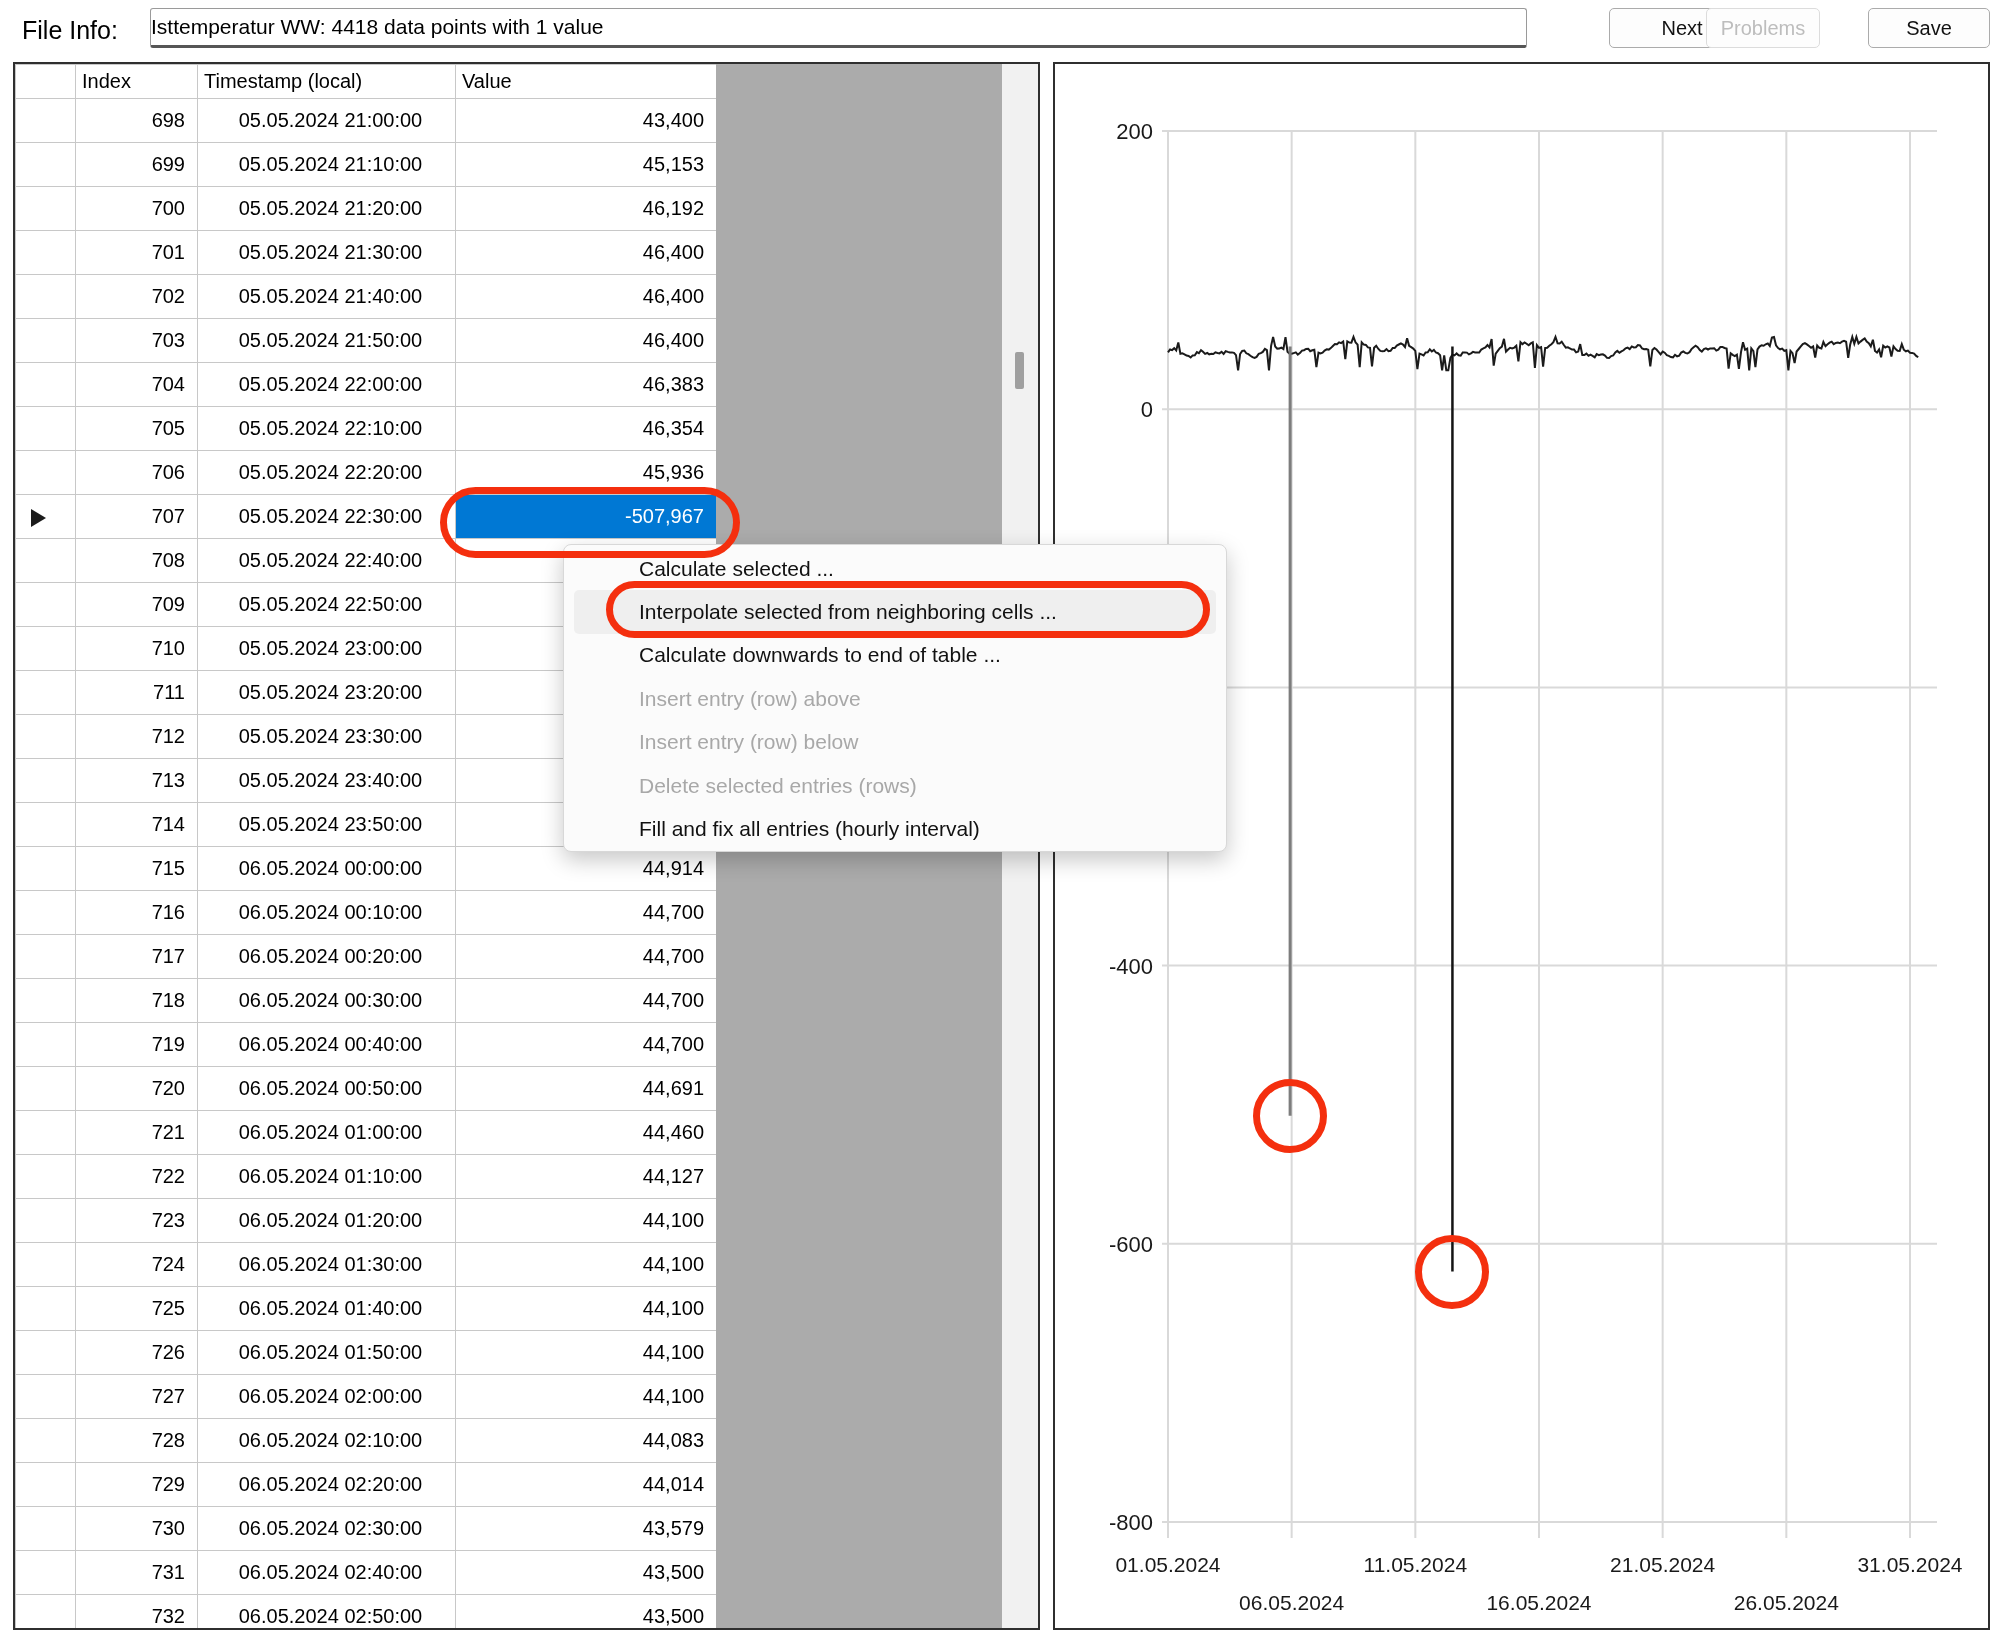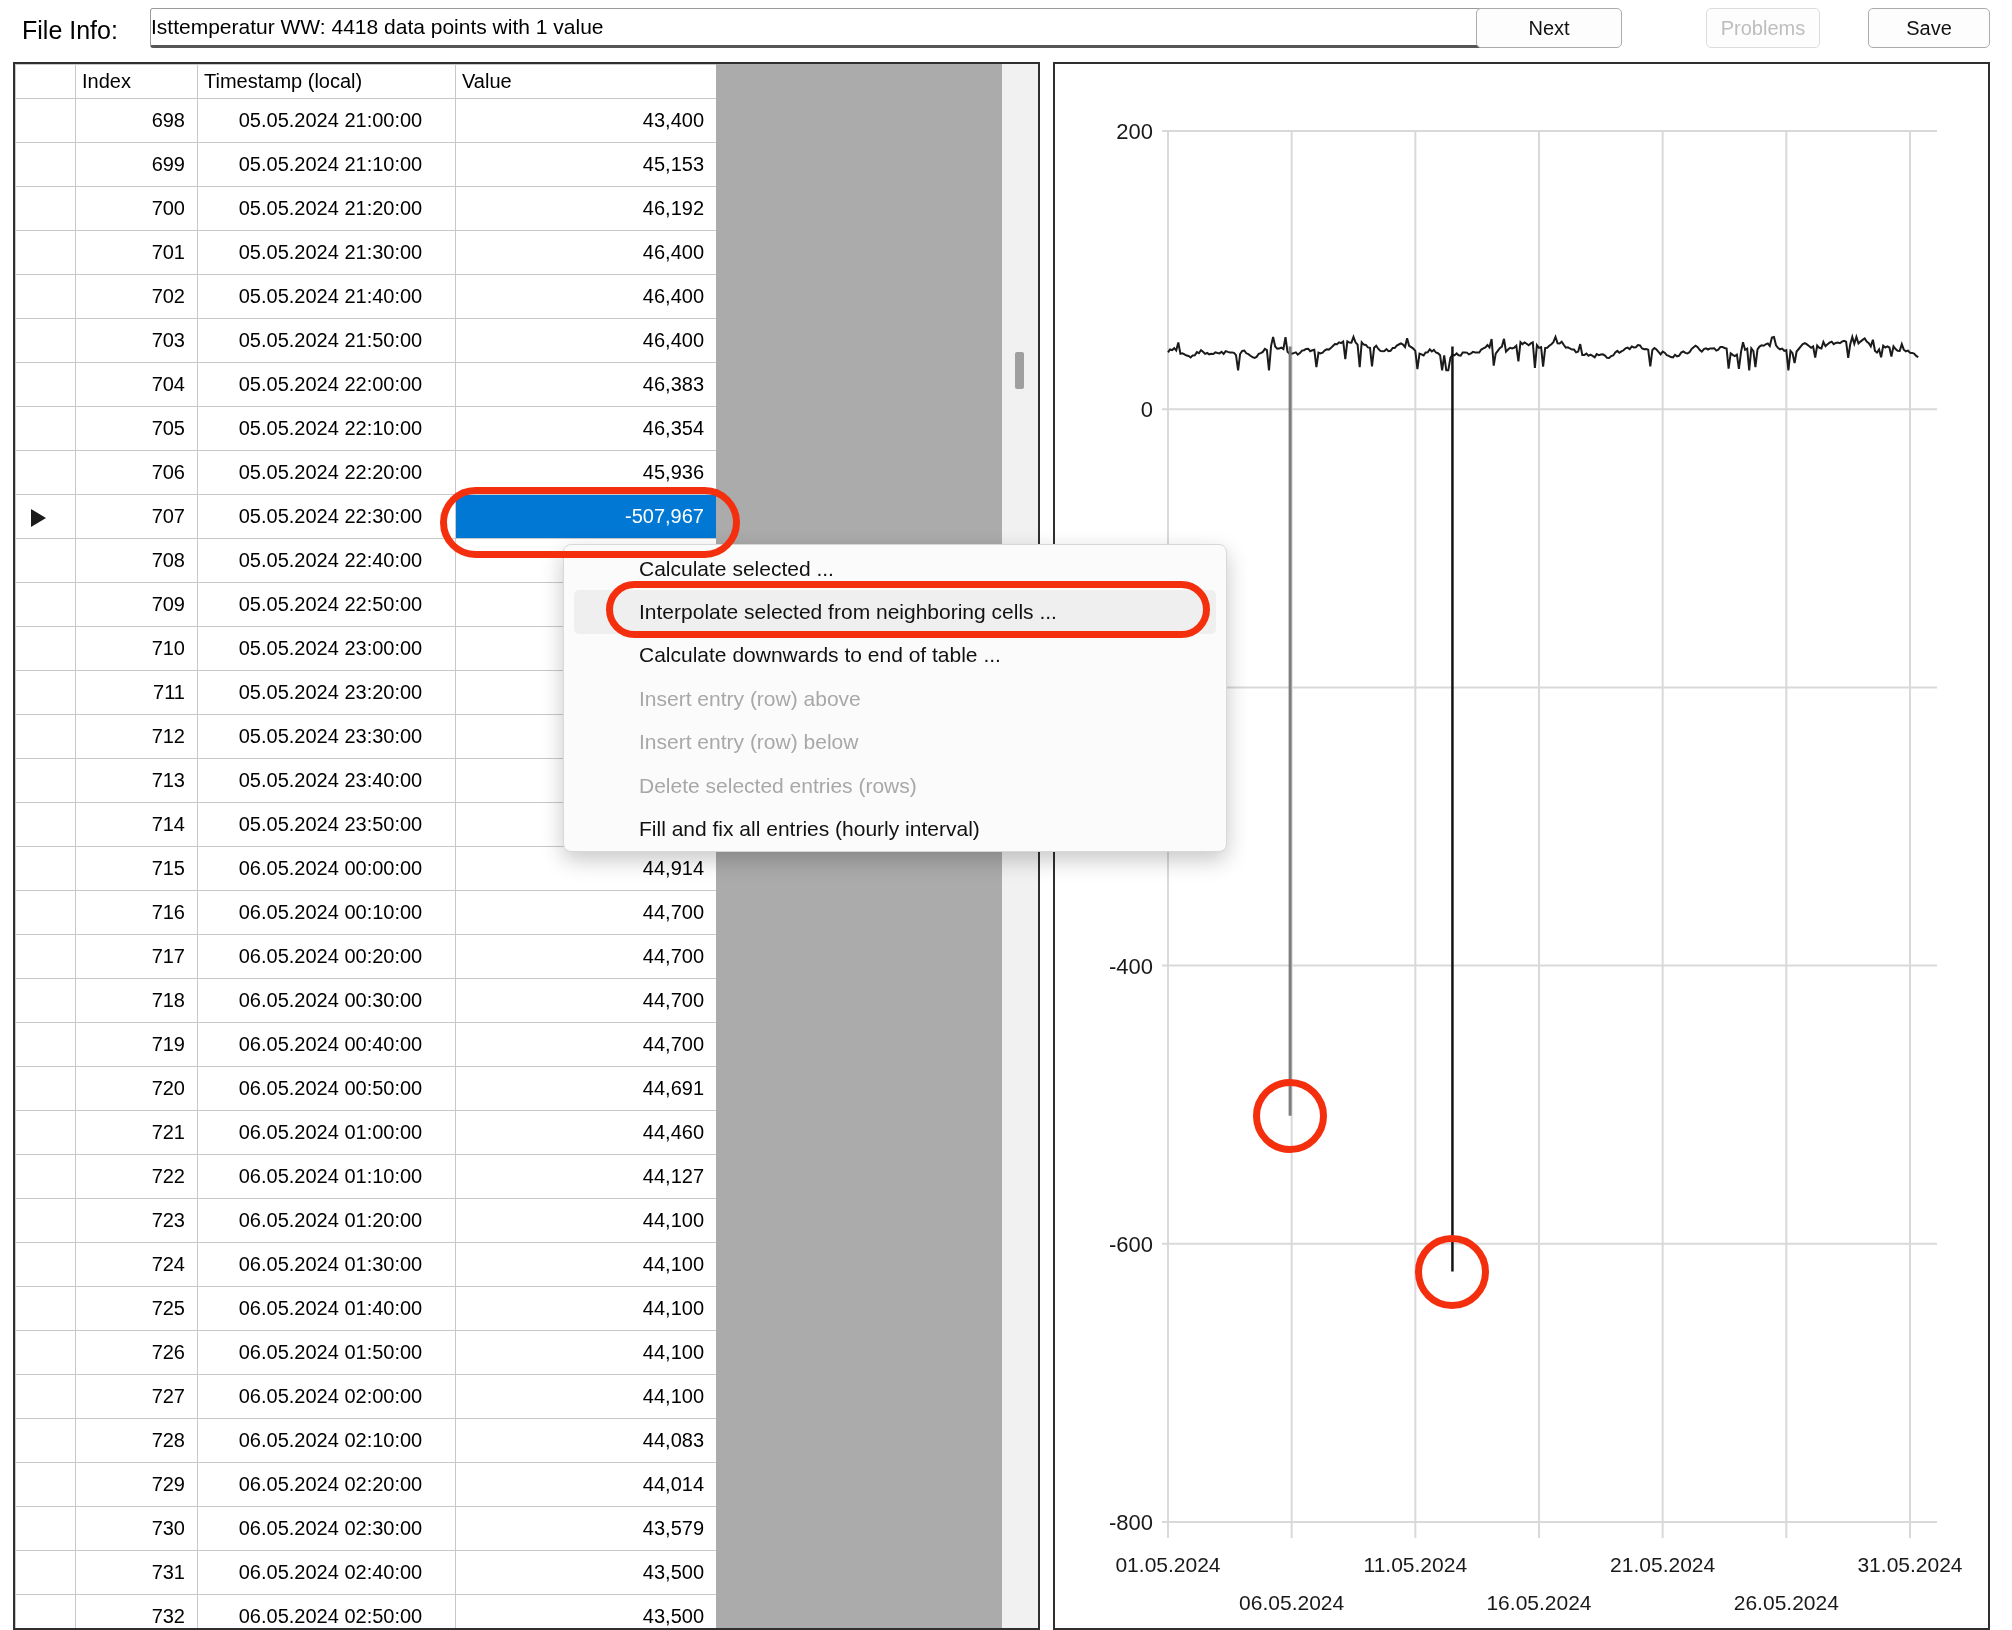--- a/index.html
+++ b/index.html
@@ -7,21 +7,21 @@
 
   
   .fi-label{position:absolute;left:22px;top:16px;font-size:25px;color:#000;}
   .fi-input{position:absolute;left:150px;top:8px;width:1377px;height:40px;box-sizing:border-box;
             border:1px solid #9a9a9a;border-bottom:3px solid #565656;border-radius:3px;
             background:#fff;font-family:"Liberation Sans",sans-serif;font-size:21px;color:#000;padding:0 0;}
   .btn{position:absolute;top:8px;height:40px;box-sizing:border-box;background:#fdfdfd;
        border:1px solid #ababab;border-radius:5px;font-size:20px;color:#121212;
        display:flex;align-items:center;justify-content:center;}
   .btn.disabled{color:#bdbdbd;border-color:#dcdcdc;}
-  #btn-next{left:1476px;width:146px;}
+  #btn-next{left:1609px;width:146px;}
   #btn-problems{left:1706px;width:114px;}
   #btn-save{left:1868px;width:122px;}
 
   
   .tablepanel{position:absolute;left:13px;top:62px;width:1027px;height:1568px;box-sizing:border-box;
               border:2px solid #2f2f2f;background:#fff;overflow:hidden;}
   .grid{border-collapse:collapse;table-layout:fixed;position:absolute;left:0;top:0;}
   .grid th,.grid td{border:1px solid #c8c8c8;font-weight:normal;font-size:20px;color:#000;
                     overflow:hidden;white-space:nowrap;background:#fff;}
   .grid th{height:33px;text-align:left;padding:0 0 0 6px;}

